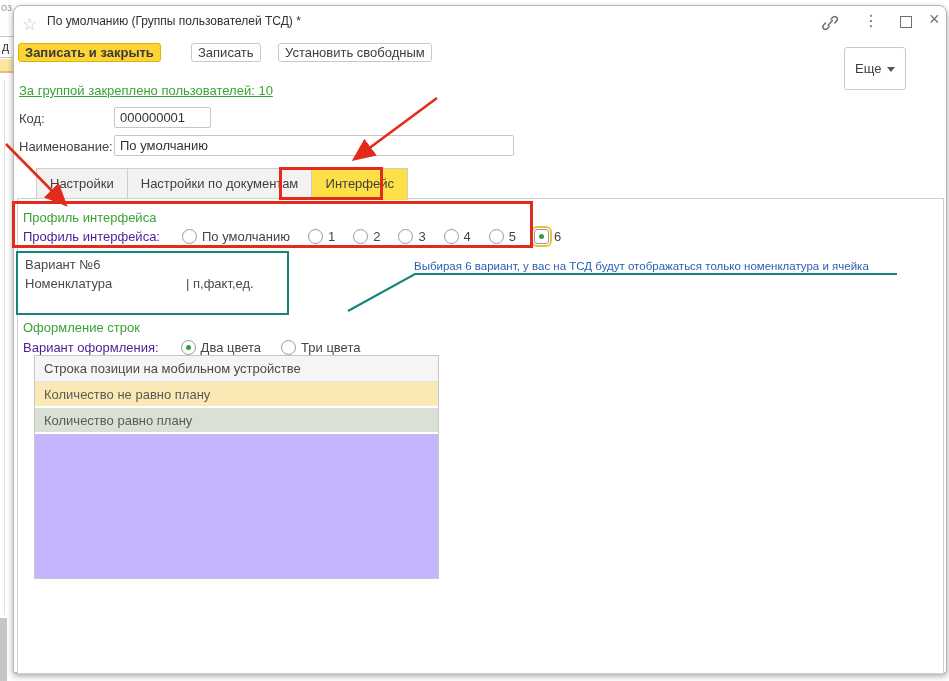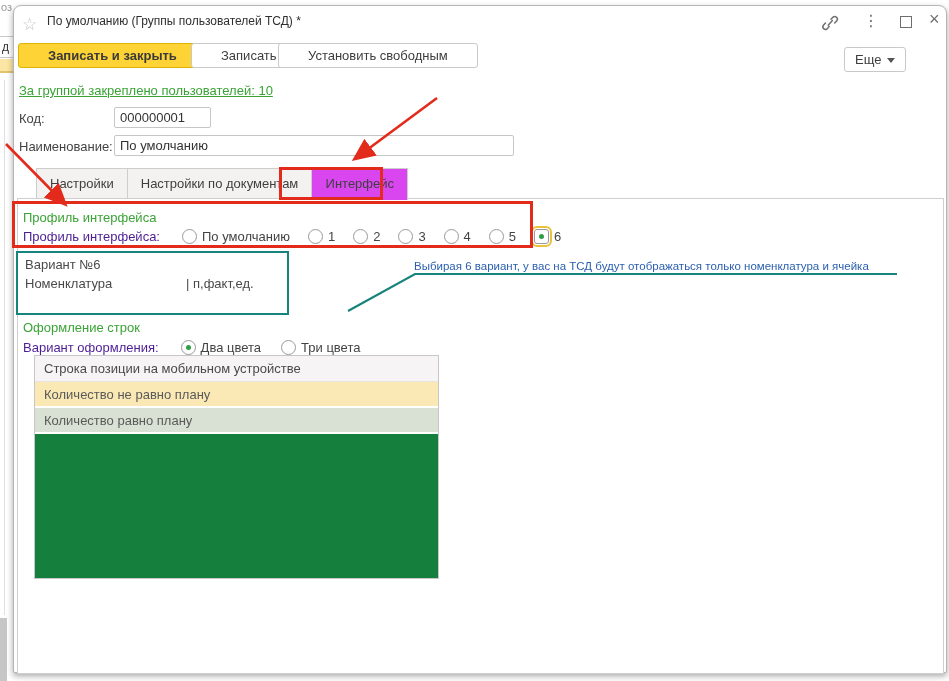--- a/index.html
+++ b/index.html
@@ -23,45 +23,45 @@
   .window { position:absolute; left:13px; top:5px; width:934px; height:668px;
     background:#fff; border:1px solid #b5b5b5; border-radius:8px 8px 2px 2px;
     box-shadow:0 3px 6px rgba(0,0,0,.35); }
   .star { position:absolute; left:8px; top:8px; font-size:17px; color:#c4c4c4; }
   .title { position:absolute; left:33px; top:8px; font-size:12px; color:#2f2f2f; white-space:nowrap; }
   .chain-icon { position:absolute; left:806px; top:7px; width:20px; height:20px; }
   .kebab { position:absolute; left:849px; top:5px; font-size:16px; color:#6f6f6f; letter-spacing:0; }
   .maxbox { position:absolute; left:886px; top:10px; width:12px; height:12px; border:1.5px solid #6f6f6f; }
   .closex { position:absolute; left:915px; top:3px; font-size:18px; color:#6f6f6f; }
 
-  .btn { position:absolute; top:37px; height:25px; border:1px solid #c9c9c9; border-radius:3px;
-    background:#fff; color:#3d3d3d; font-size:13px; font-family:inherit; padding:0 29px; cursor:pointer; }
+  .btn { position:absolute; top:37px; height:19px; border:1px solid #c9c9c9; border-radius:3px;
+    background:#fff; color:#3d3d3d; font-size:13px; font-family:inherit; padding:0 6px; cursor:pointer; }
   .btn-primary { left:4px; background:#fdd335; border-color:#dcb404; font-weight:bold; color:#3a3a3a; }
   .btn-save { left:177px; }
   .btn-free { left:264px; }
-  .btn-more { left:830px; top:41px; height:25px; padding:0 10px; }
+  .btn-more { left:830px; top:41px; height:43px; padding:0 10px; }
   .btn-more .arr { display:inline-block; width:0; height:0; margin-left:6px; vertical-align:middle;
     border-left:4px solid transparent; border-right:4px solid transparent; border-top:5px solid #555; }
 
   .users-link { position:absolute; left:5px; top:77px; color:#3aa335; text-decoration:underline; }
 
   .fld-label { position:absolute; color:#444; }
   .lbl-code { left:5px; top:105px; }
   .lbl-name { left:5px; top:133px; }
   .txt-input { position:absolute; height:21px; border:1px solid #c6c6c6; border-radius:2px;
     font-family:inherit; font-size:13px; color:#333; padding:0 5px; background:#fff; }
   .inp-code { left:100px; top:101px; width:97px; }
   .inp-name { left:100px; top:129px; width:400px; }
 
   
   .tabbar { position:absolute; left:14px; top:162px; display:flex; z-index:2; }
   .tab { height:30px; line-height:29px; text-align:center; padding:0 13px; color:#3f3f3f;
     background:#f4f1f1; border:1px solid #cfcccc; border-bottom:none; cursor:pointer; white-space:nowrap;margin-left:8px; }
   .tab + .tab { margin-left:-1px; }
-  .tab.active { background:#d946ef; height:32px; z-index:3; }
+  .tab.active { background:#fde047; height:32px; z-index:3; }
 
   .panel { position:absolute; left:3px; top:192px; width:927px; height:476px;
     border:1px solid #cfcfcf; background:#fff; }
 
   
   .sec-title { position:absolute; color:#3aa335; }
   .t1 { left:9px; top:204px; }
   .t2 { left:9px; top:314px; }
   .radio-row { position:absolute; display:flex; align-items:center; height:20px; }
   .r1 { left:9px; top:220px; }
@@ -75,21 +75,21 @@
   .radio.selected::after { content:""; position:absolute; left:4px; top:4px; width:5px; height:5px;
     border-radius:50%; background:#2f9e44; }
   .focus-ring { outline:2px solid #ecc23c; outline-offset:1px; border-radius:3px; }
 
   .variant-box { position:absolute; left:2px; top:245px; width:273px; height:64px;
     border:2px solid #17847c; padding:2px 0 0 7px; color:#4a4a4a; line-height:19px; background:#fff; }
   .variant-box .vrow { display:flex; }
   .variant-box .vname { width:161px; }
 
   .rows-table { position:absolute; left:20px; top:349px; width:405px; height:224px;
-    border:1px solid #c9c6c6; background:#15803d; }
+    border:1px solid #c9c6c6; background:#c4b5fd; }
   .rt-header { height:26px; line-height:26px; padding-left:9px; background:#f7f4f5;
     border-bottom:1px solid #e8e4e4; color:#4a4a4a; }
   .rt-row { height:26px; line-height:26px; padding-left:9px; color:#5a5a5a; border-bottom:2px solid #fff; }
   .row-yellow { background:#fae9b5; }
   .row-green { background:#d9e1d4; }
 
   
   .ann-rect { position:absolute; border:3px solid #e32b1c; z-index:10; pointer-events:none; }
   .ann-rect-tab { left:279px; top:167px; width:104px; height:33px; }
   .ann-rect-profile { left:12px; top:201px; width:521px; height:47px; }

